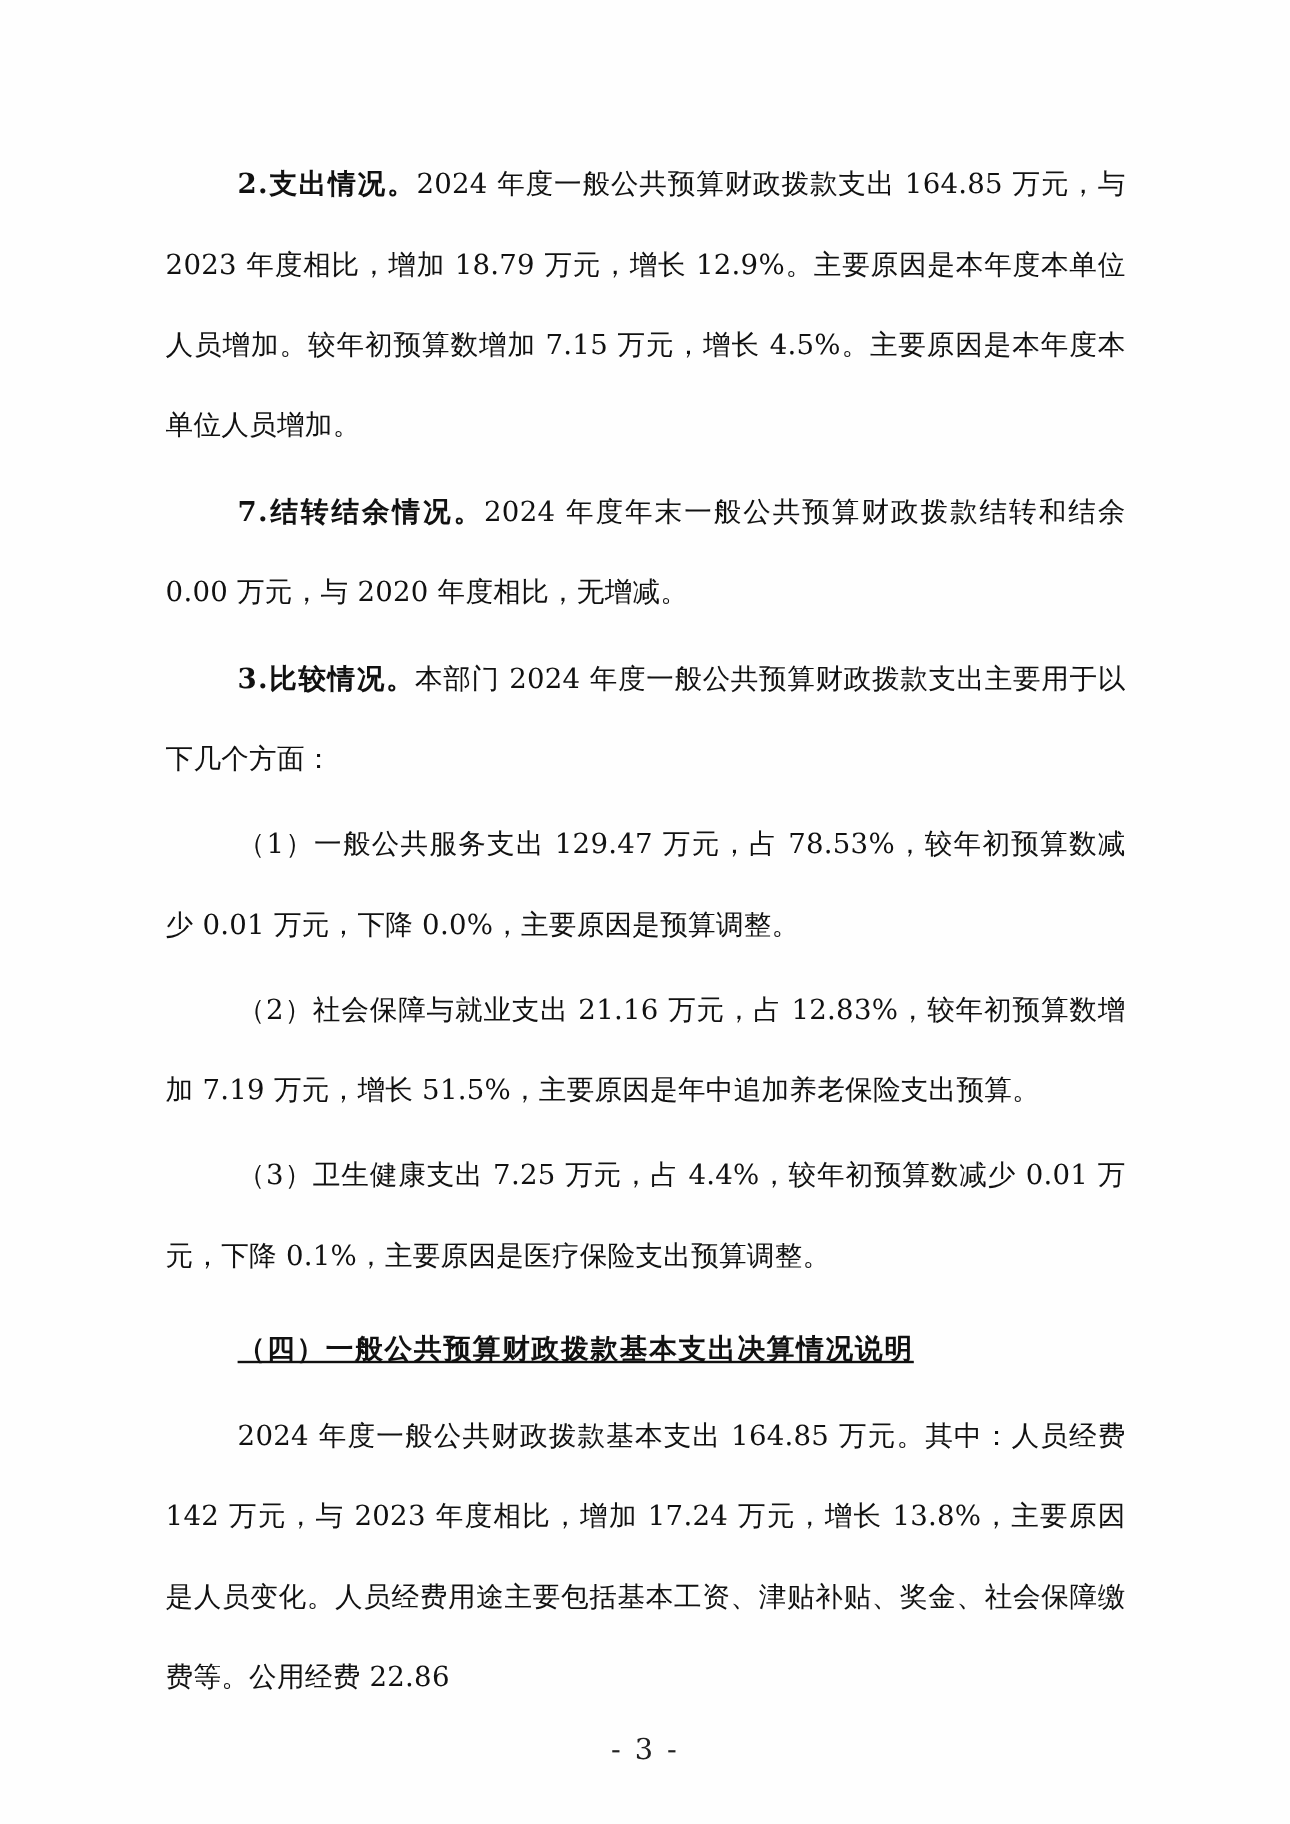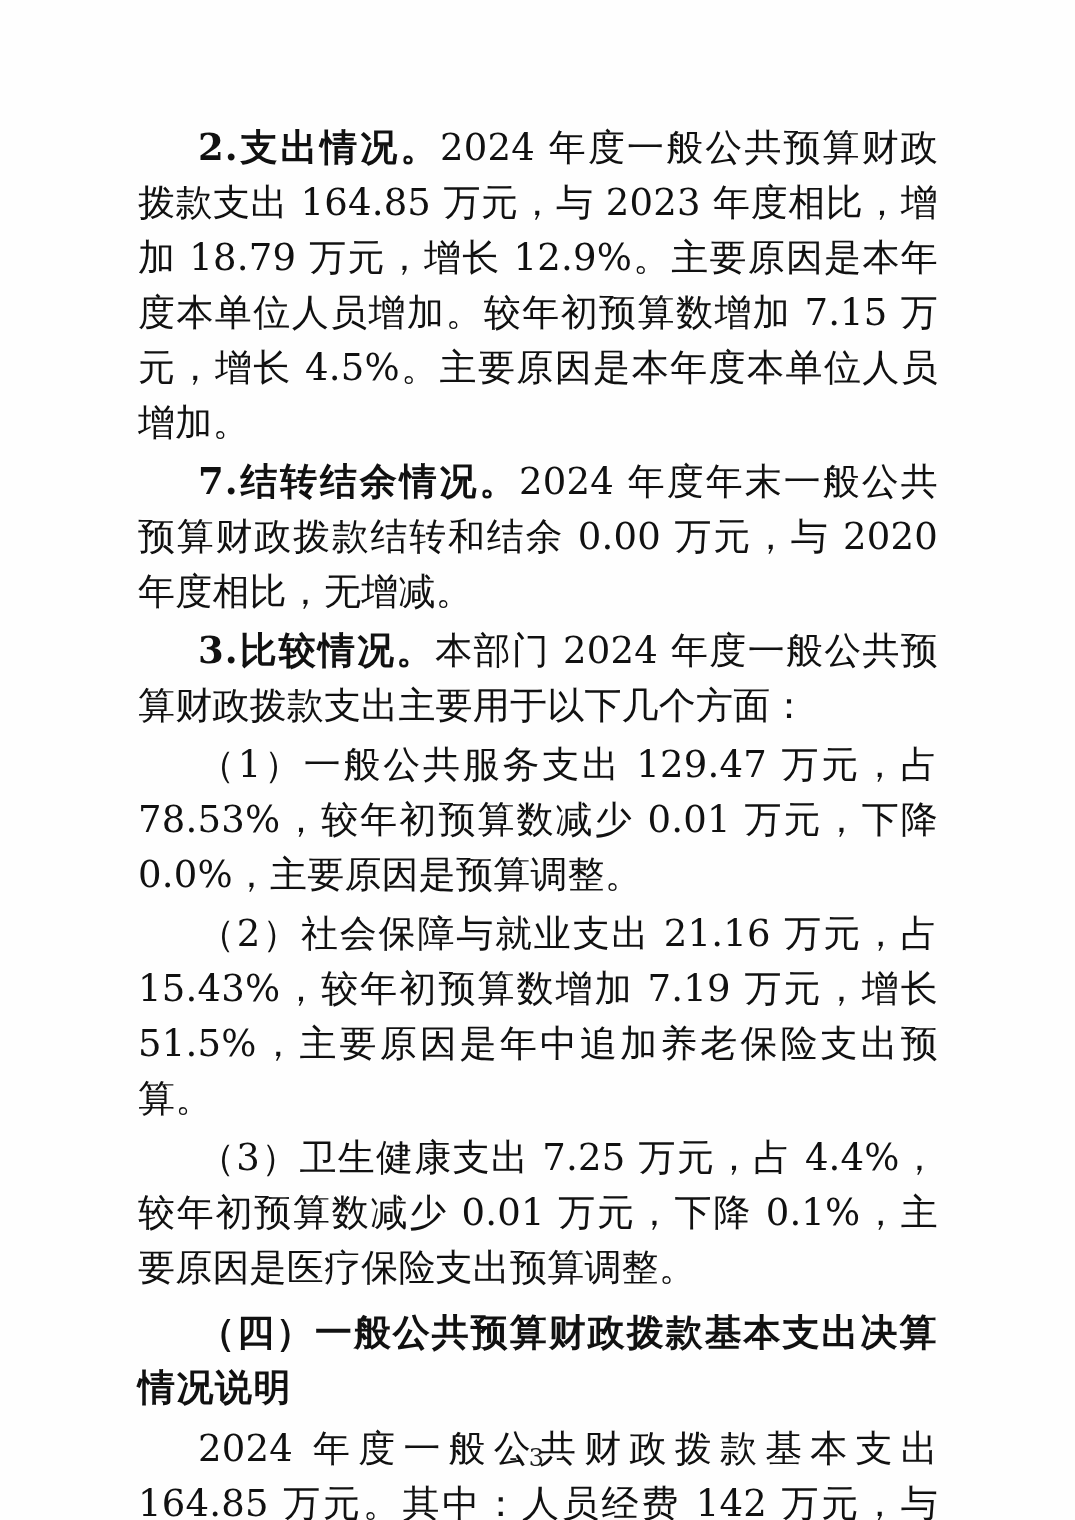--- a/index.html
+++ b/index.html
@@ -22,41 +22,42 @@
     height: 1520px;
     background: #fefefe;
     box-sizing: border-box;
     padding: 120px 120px 60px 138px;
   }
   .doc-body {
     width: 800px;
   }
   p {
     margin: 0 0 4px 0;
-    font-size: 37px;
-    line-height: 55px;
+    font-size: 23px;
+    line-height: 67px;
     text-align: justify;
     text-justify: inter-ideograph;
     letter-spacing: 0.2px;
     font-family: "DejaVu Serif", "Liberation Serif", serif;
   }
   p.indent {
     text-indent: 60px;
   }
   .lead {
     font-weight: bold;
     font-family: "DejaVu Serif", "Liberation Serif", serif;
     letter-spacing: 1px;
   }
   p.heading {
     font-weight: bold;
     text-indent: 60px;
     letter-spacing: 1.5px;
     margin-top: 10px;
     margin-bottom: 6px;
+    text-decoration: underline;
   }
   .page-number {
     position: absolute;
     left: 0;
     right: 0;
     bottom: 48px;
     text-align: center;
     font-size: 24px;
     font-family: "DejaVu Serif", "Liberation Serif", serif;
     color: #222;
@@ -70,21 +71,21 @@
   <div class="doc-body">
 
     <p class="indent"><span class="lead">2.支出情况。</span><span>2024 年度一般公共预算财政拨款支出 164.85 万元，与 2023 年度相比，增加 18.79 万元，增长 12.9%。主要原因是本年度本单位人员增加。较年初预算数增加 7.15 万元，增长 4.5%。主要原因是本年度本单位人员增加。</span></p>
 
     <p class="indent"><span class="lead">7.结转结余情况。</span><span>2024 年度年末一般公共预算财政拨款结转和结余 0.00 万元，与 2020 年度相比，无增减。</span></p>
 
     <p class="indent"><span class="lead">3.比较情况。</span><span>本部门 2024 年度一般公共预算财政拨款支出主要用于以下几个方面：</span></p>
 
     <p class="indent">（1）一般公共服务支出 129.47 万元，占 78.53%，较年初预算数减少 0.01 万元，下降 0.0%，主要原因是预算调整。</p>
 
-    <p class="indent">（2）社会保障与就业支出 21.16 万元，占 15.43%，较年初预算数增加 7.19 万元，增长 51.5%，主要原因是年中追加养老保险支出预算。</p>
+    <p class="indent">（2）社会保障与就业支出 21.16 万元，占 12.83%，较年初预算数增加 7.19 万元，增长 51.5%，主要原因是年中追加养老保险支出预算。</p>
 
     <p class="indent">（3）卫生健康支出 7.25 万元，占 4.4%，较年初预算数减少 0.01 万元，下降 0.1%，主要原因是医疗保险支出预算调整。</p>
 
 
     <p class="heading">（四）一般公共预算财政拨款基本支出决算情况说明</p>
 
     <p class="indent">2024 年度一般公共财政拨款基本支出 164.85 万元。其中：人员经费 142 万元，与 2023 年度相比，增加 17.24 万元，增长 13.8%，主要原因是人员变化。人员经费用途主要包括基本工资、津贴补贴、奖金、社会保障缴费等。公用经费 22.86</p>
 
   </div>
   <div class="page-number">- 3 -</div>

